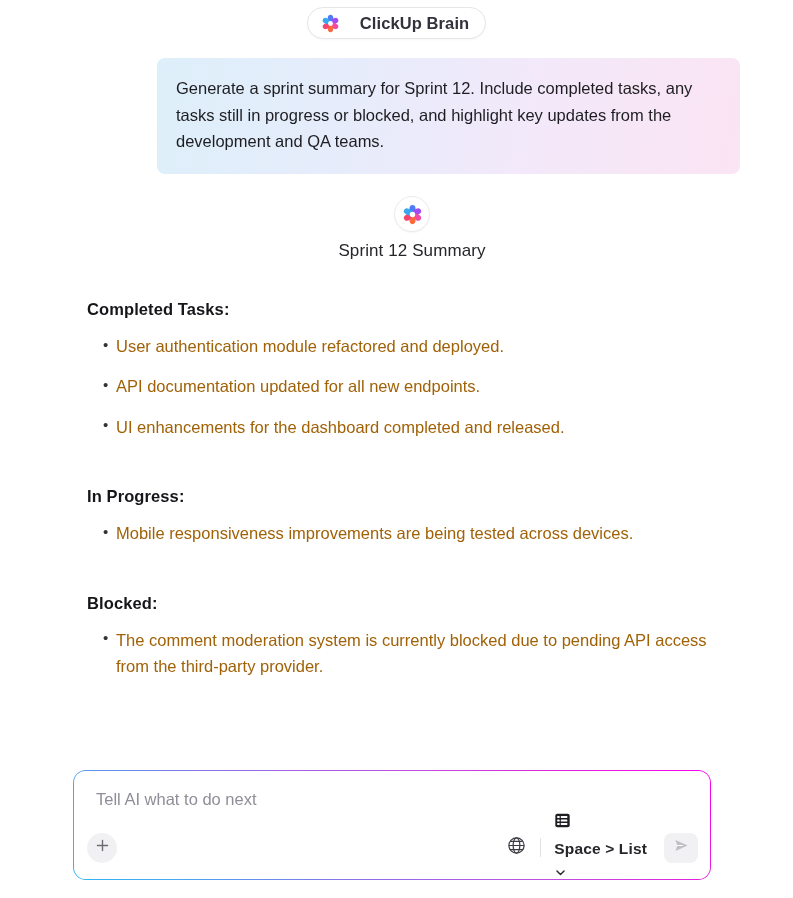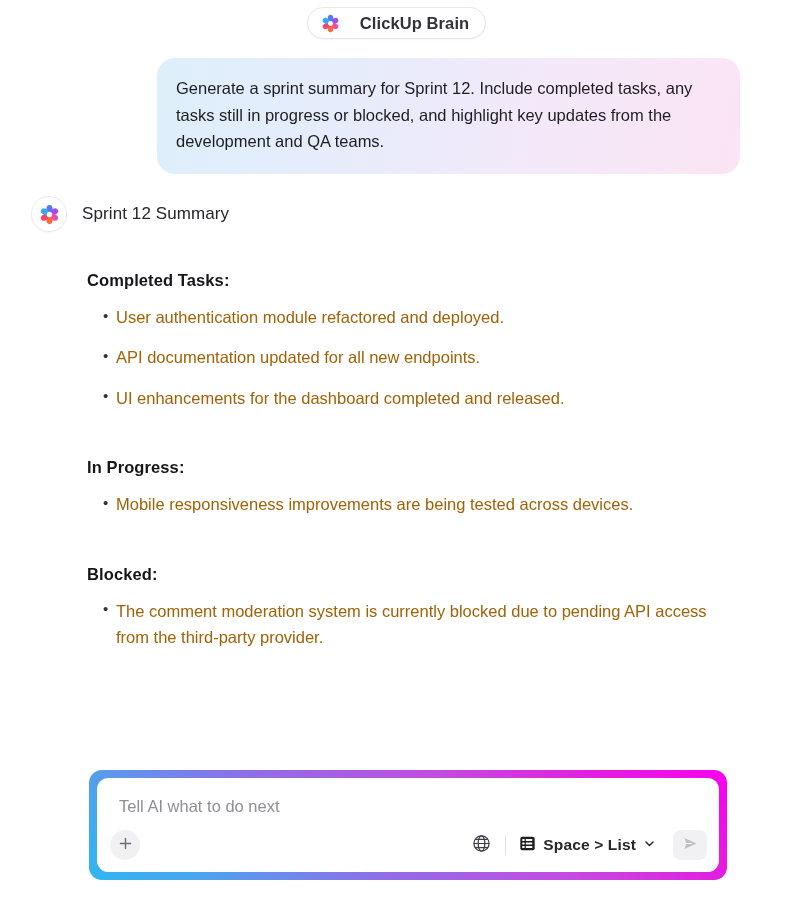--- a/index.html
+++ b/index.html
@@ -51,40 +51,41 @@
   .flower { display: block; }
 
   
   .prompt-row {
     position: absolute;
     top: 58px;
     left: 157px;
     width: 583px;
   }
   .prompt-bubble {
-    border-radius: 18px;
+    border-radius: 8px;
     padding: 17px 22px 19px 19px;
     background: linear-gradient(100deg, #ddeffa 0%, #e6ecfb 32%, #f2e9fa 62%, #fbe4f3 100%);
     font-size: 16.5px;
     line-height: 1.62;
     color: #1e1e22;
   }
 
   
   .response-block {
     position: absolute;
     top: 196px;
     left: 0;
     right: 0;
   }
   .assistant-head {
     display: flex;
     align-items: center;
-    gap: 15px;
+    gap: 9px;
     padding-left: 31px;
+    flex-direction: column;
   }
   .avatar {
     width: 36px;
     height: 36px;
     min-width: 36px;
     border-radius: 50%;
     border: 1px solid #ebebef;
     background: #ffffff;
     display: flex;
     align-items: center;
@@ -134,29 +135,28 @@
   }
 
   
   .composer-wrap {
     position: absolute;
     left: 73px;
     top: 770px;
     width: 638px;
     height: 110px;
     border-radius: 13px;
-    padding: 8px;
+    padding: 1px;
     background: linear-gradient(38deg,
         #2fb6f0 0%,
         #4aa6ee 14%,
         #8f6ee6 38%,
         #c34ce0 62%,
         #e31ee0 82%,
         #f900f0 100%);
-    margin-left: 16px;
   }
   .composer {
     width: 100%;
     height: 100%;
     border-radius: 11.5px;
     background: #ffffff;
     position: relative;
     display: flex;
     flex-direction: column;
     justify-content: space-between;
@@ -198,24 +198,24 @@
     justify-content: center;
     cursor: pointer;
   }
   .tool-divider {
     width: 1px;
     height: 19px;
     background: #e2e2e6;
   }
   .scope-picker {
     display: flex;
-    align-items: center;
     gap: 7px;
     cursor: pointer;
     padding: 2px 2px;
+    flex-direction: column;
   }
   .scope-label {
     font-size: 15.5px;
     color: #26262b;
     font-weight: 600;
     letter-spacing: 0.15px;
     white-space: nowrap;
   }
   .send-btn {
     width: 34px;

